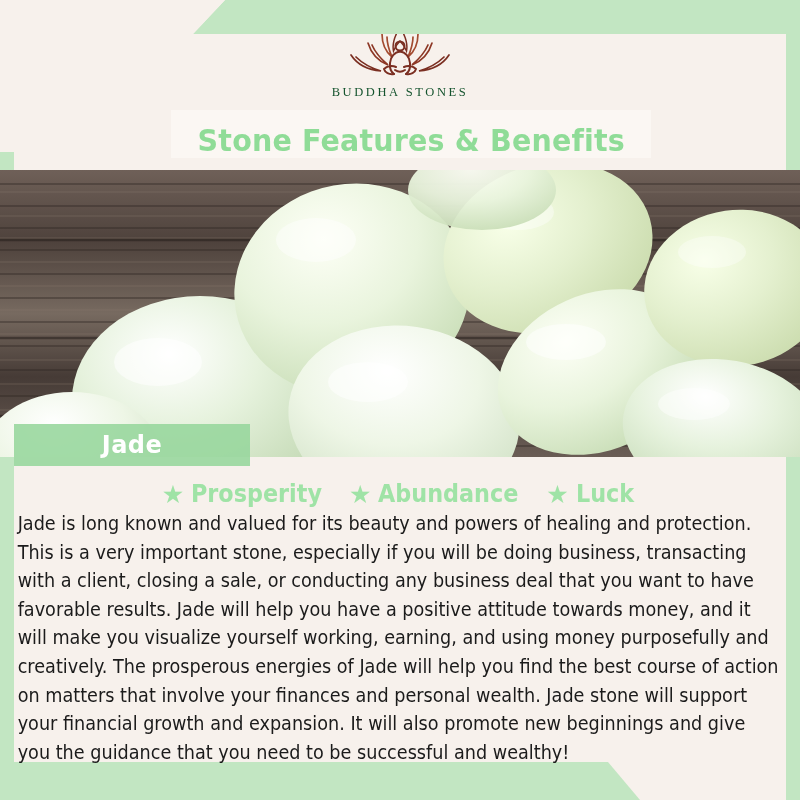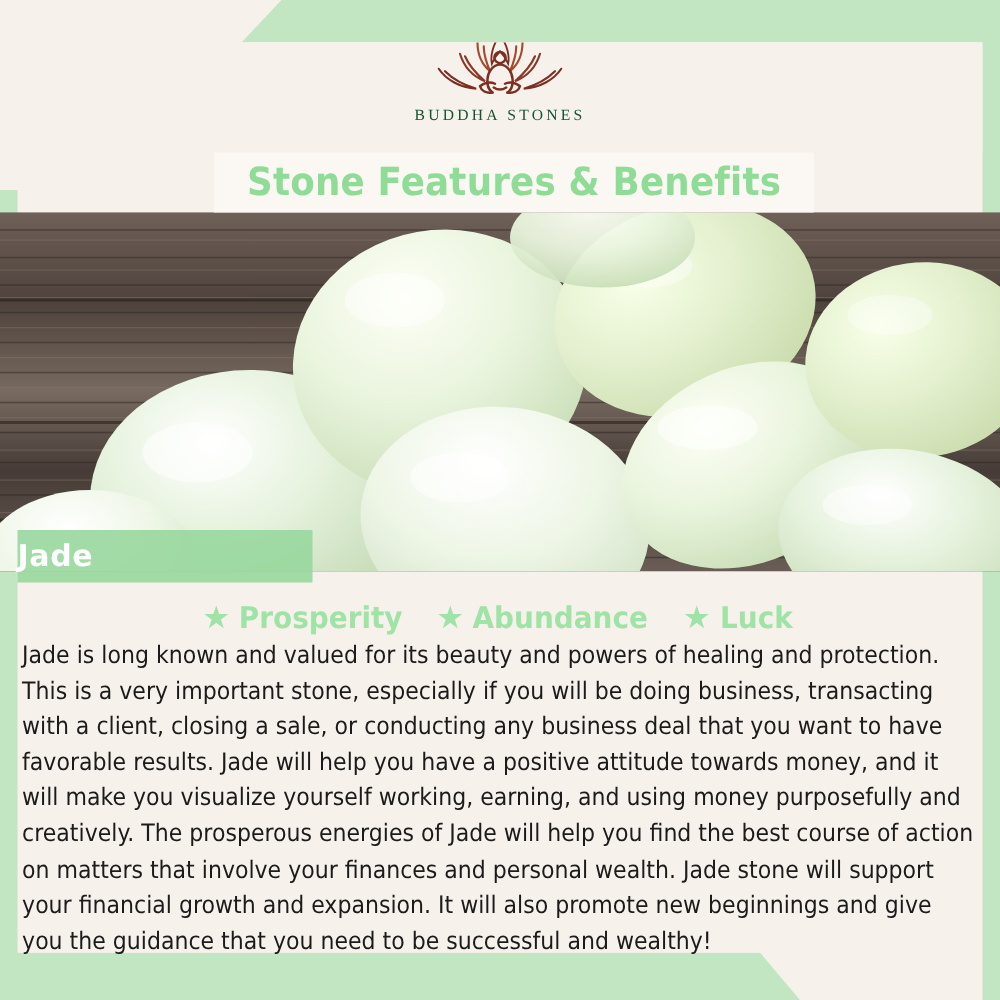--- a/index.html
+++ b/index.html
@@ -47,43 +47,43 @@
   }
   .logo-mark { width:108px; height:58px; display:block; }
   .brand-word {
     font-family:"Liberation Serif", serif;
     font-size:12.5px; letter-spacing:2.6px; color:#14532d;
     margin-top:3px; white-space:nowrap;
   }
 
   
   .title-banner {
-    position:absolute; top:122px; left:171px; width:480px; height:48px;
+    position:absolute; top:110px; left:171px; width:480px; height:48px;
     background:#fbf7f3; z-index:4;
-    display:flex; align-items:center; justify-content:center;
+    display:flex; align-items:flex-end; justify-content:center;
   }
   .title-text {
     font-family:"DejaVu Sans", sans-serif;
     font-weight:bold; font-size:31px; color:#8fdc97;
     letter-spacing:.2px; white-space:nowrap;
     transform:scaleX(.92); transform-origin:center;
   }
 
   
   .photo {
     position:absolute; top:170px; left:0; width:800px; height:287px;
     z-index:2; overflow:hidden; background:#6b5a50;
   }
   .photo svg { display:block; width:800px; height:287px; }
 
   
   .jade-label {
     position:absolute; top:424px; left:14px; width:236px; height:42px;
     background:rgba(150,214,156,.88); z-index:5;
-    display:flex; align-items:center; justify-content:flex-start;
+    display:flex; align-items:center; justify-content:center;
   }
   .jade-text {
     font-family:"DejaVu Sans", sans-serif;
     font-weight:bold; font-size:24px; color:#ffffff; letter-spacing:.5px;
   }
 
   
   .benefits {
     position:absolute; top:478px; left:14px; width:772px; height:32px;
     z-index:5; display:flex; align-items:center; justify-content:center; gap:17px;

